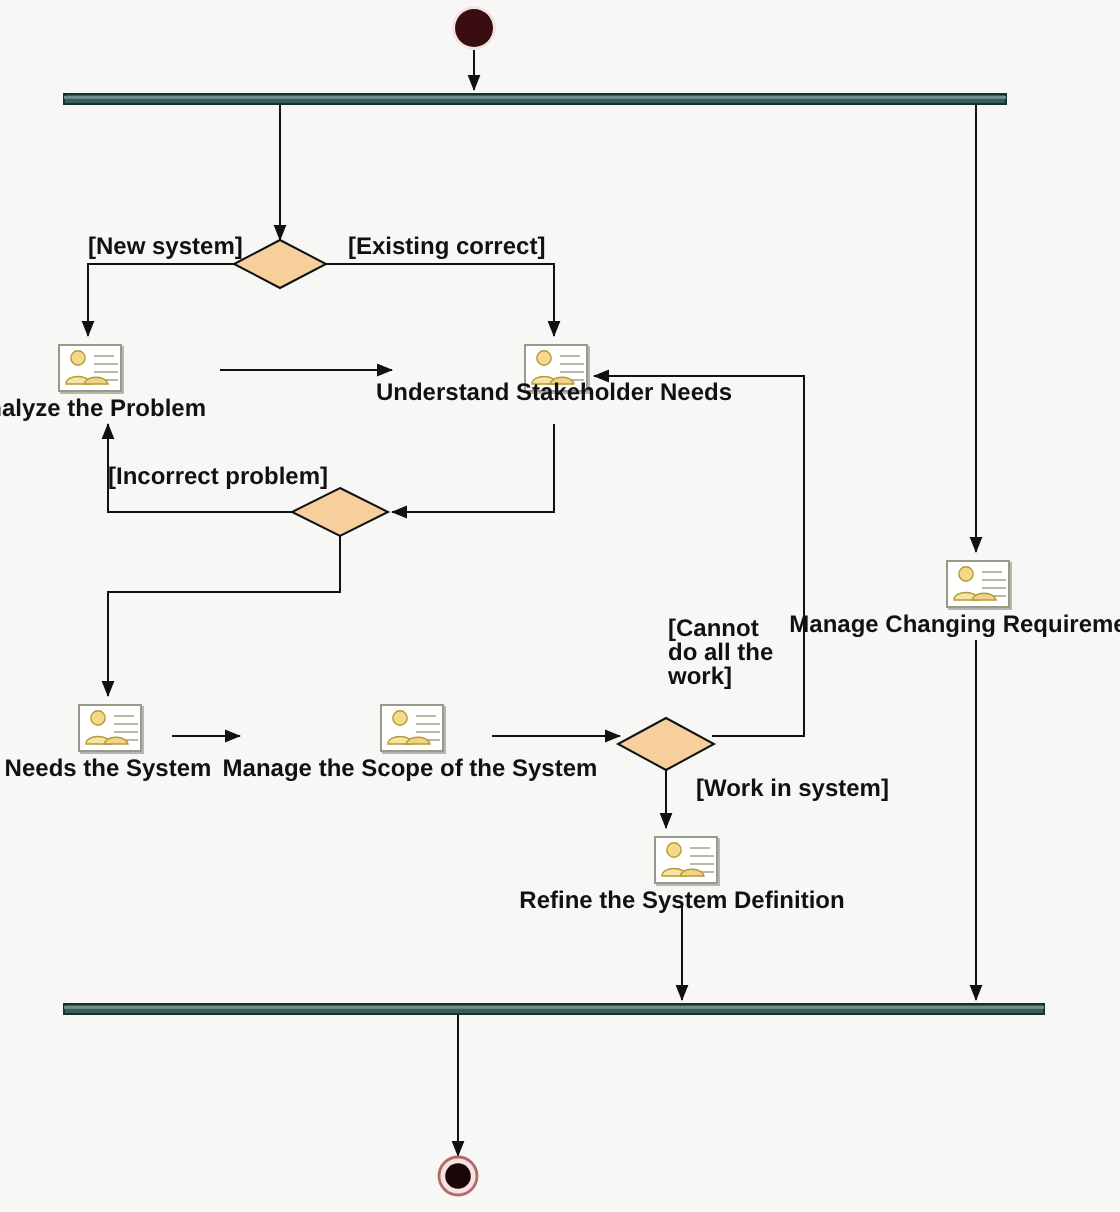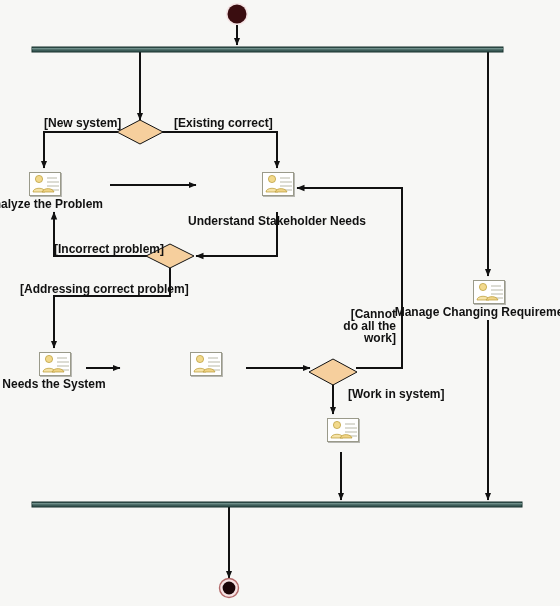--- a/index.html
+++ b/index.html
@@ -15,21 +15,21 @@
   .lbl{
     position:absolute;
     font-size:12px;
     color:#111;
     white-space:nowrap;
     line-height:12px;
     letter-spacing:0px;
     font-weight:bold;
   }
   .lbl.center{transform:translateX(-50%);text-align:center;}
-  .lbl.two{white-space:normal;width:62px;text-align:right;}
+  .lbl.two{white-space:normal;width:62px;text-align:left;}
 
   .act-icon{
     position:absolute;
     width:30px;height:22px;
     background:#ffffff;
     border:1px solid #9a9a8a;
     box-shadow:1px 1px 0 rgba(120,120,110,.5);
     overflow:hidden;
   }
 </style>
@@ -175,24 +175,25 @@
       <g stroke="#b9b9a8" stroke-width="1">
           <path d="M17 17 L29 17 M17 13 L29 13 M17 9 L29 9 M17 5 L27 5"></path>
         </g>
       <circle cx="9" cy="6" r="3.6" fill="#f2d98c" stroke="#b79a33" stroke-width=".7"></circle>
       <path d="M3 19 c0-5 12-5 12 0 z" fill="#f6e3a8" stroke="#b79a33" stroke-width=".7"></path>
       <path d="M12 19 c2-5 11-4 12 0 z" fill="#f0d488" stroke="#b79a33" stroke-width=".7"></path>
     </svg>
   </div>
 
   <div class="lbl center" style="left:44px;top:198px">Analyze the Problem</div>
-  <div class="lbl center" style="left:277px;top:215px">Understand Stakeholder Needs</div>
+  <div class="lbl center" style="left:277px;top:190px">Understand Stakeholder Needs</div>
   <div class="lbl center" style="left:54px;top:378px">Needs the System</div>
+  <div class="lbl center" style="left:205px;top:378px">Manage the Scope of the System</div>
+  <div class="lbl center" style="left:341px;top:444px">Refine the System Definition</div>
   <div class="lbl center" style="left:488px;top:306px">Manage Changing Requirements</div>
 
   <div class="lbl" style="left:44px;top:117px">[New system]</div>
   <div class="lbl" style="left:174px;top:117px">[Existing correct]</div>
-  <div class="lbl" style="left:54px;top:243px">[Incorrect problem]</div>
-  <div class="lbl" style="left:20px;top:283px">[Addressing correct problem]</div>
+  <div class="lbl" style="left:54px;top:232px">[Incorrect problem]</div>
   <div class="lbl two" style="left:334px;top:308px">[Cannot do all the work]</div>
   <div class="lbl" style="left:348px;top:388px">[Work in system]</div>
 
 </div>
 
 </body></html>

